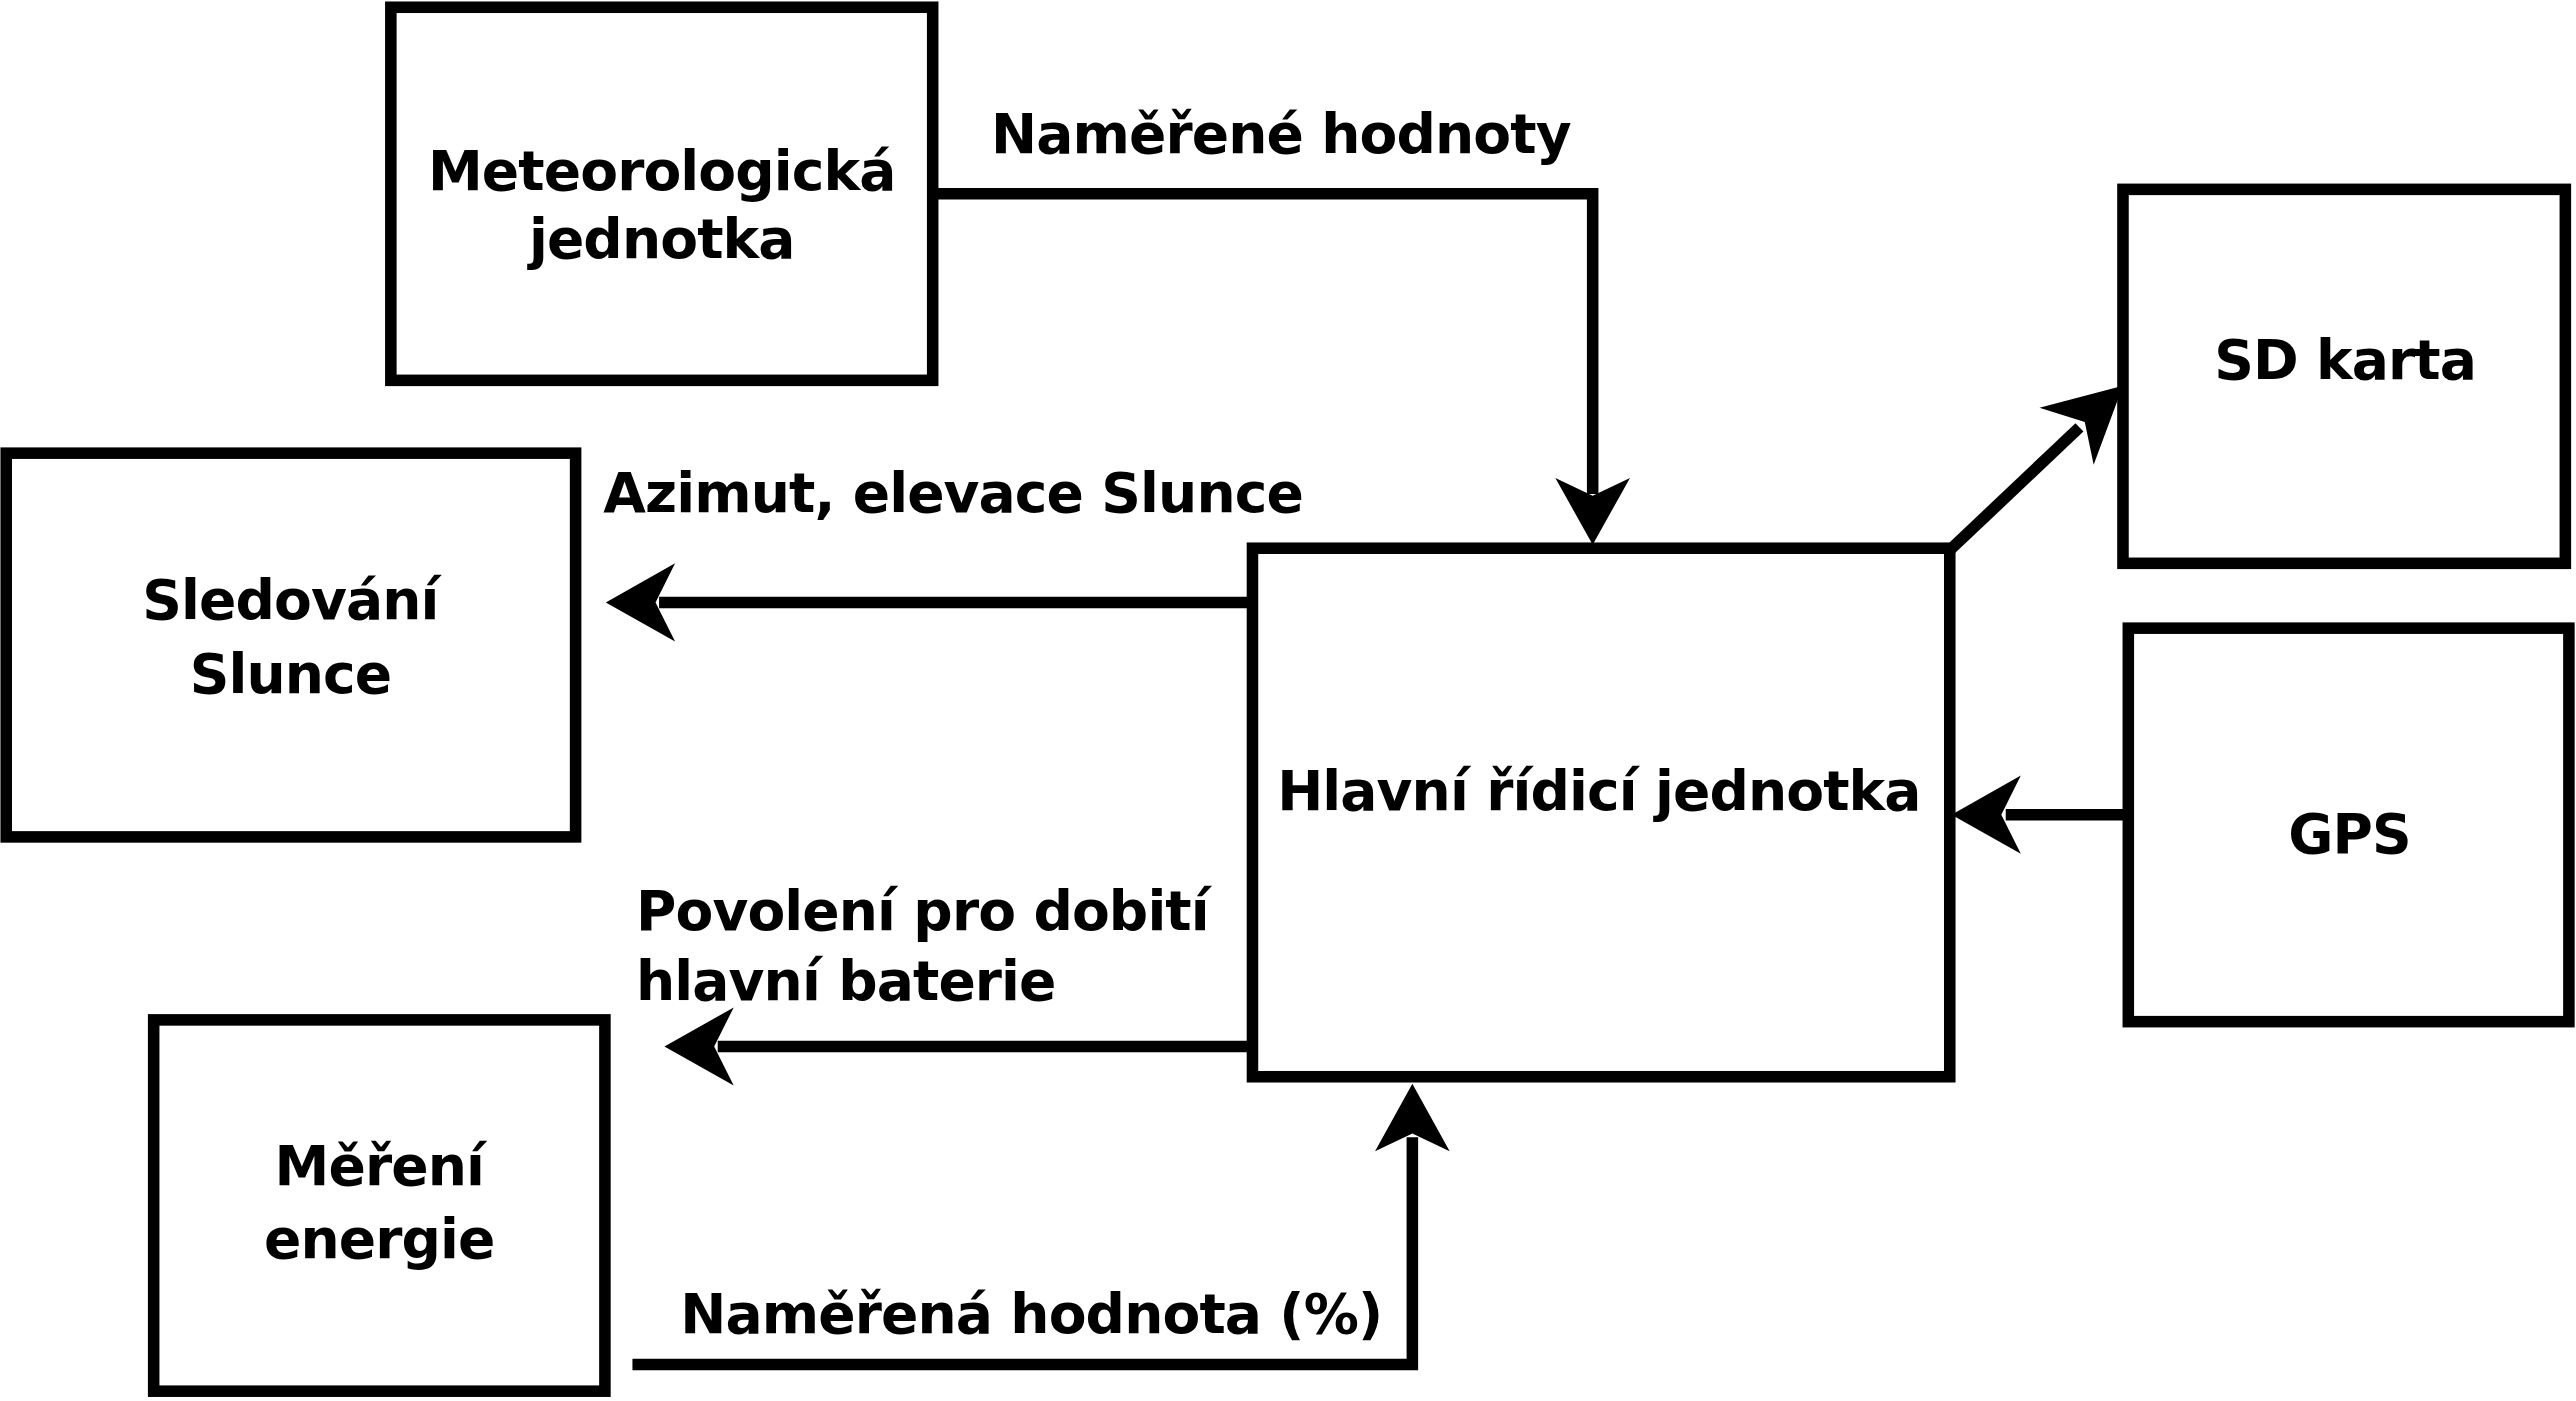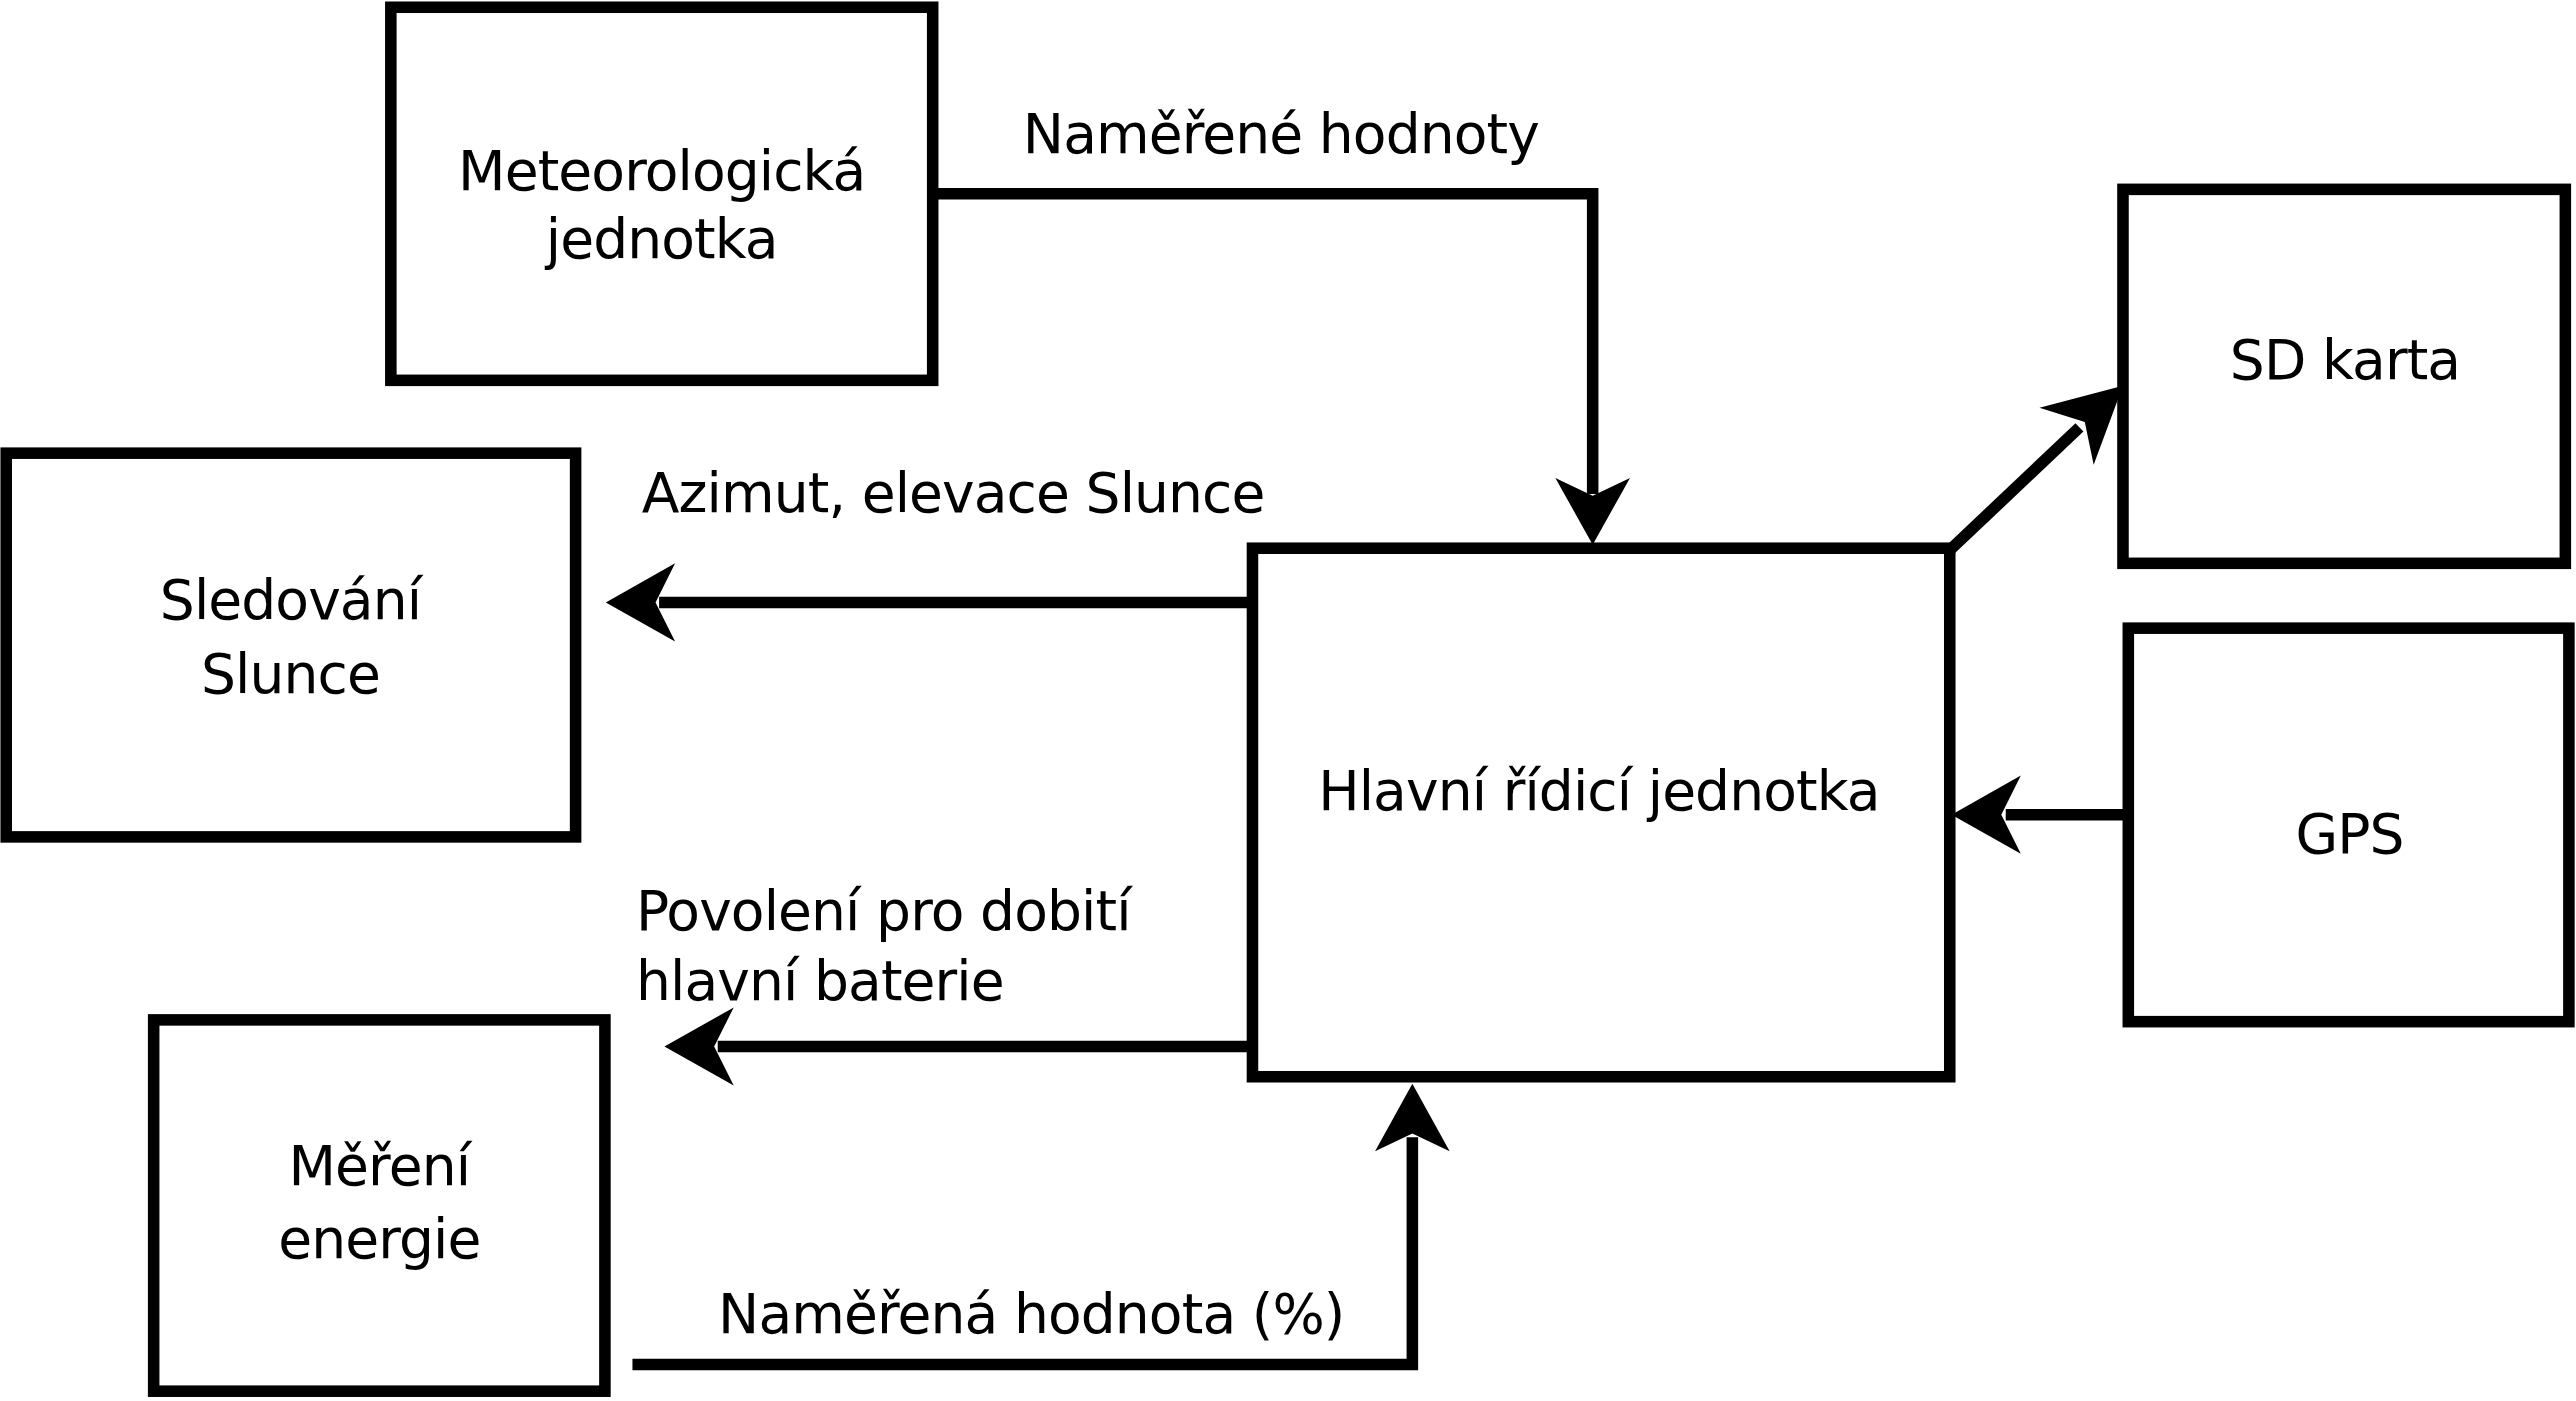--- a/index.html
+++ b/index.html
@@ -6,20 +6,21 @@
     margin: 0;
     padding: 0;
     background: #ffffff;
   }
   .canvas-wrap {
     width: 2145px;
     height: 1402px;
     background: #ffffff;
     position: relative;
     font-family: "DejaVu Sans", "Liberation Sans", sans-serif;
+    font-weight: bold;
   }
   svg text {
     font-family: "DejaVu Sans", "Liberation Sans", sans-serif;
     font-size: 62px;
     fill: #000000;
     letter-spacing: -1px;
   }
   svg .node-box {
     fill: #ffffff;
     stroke: #000000;

